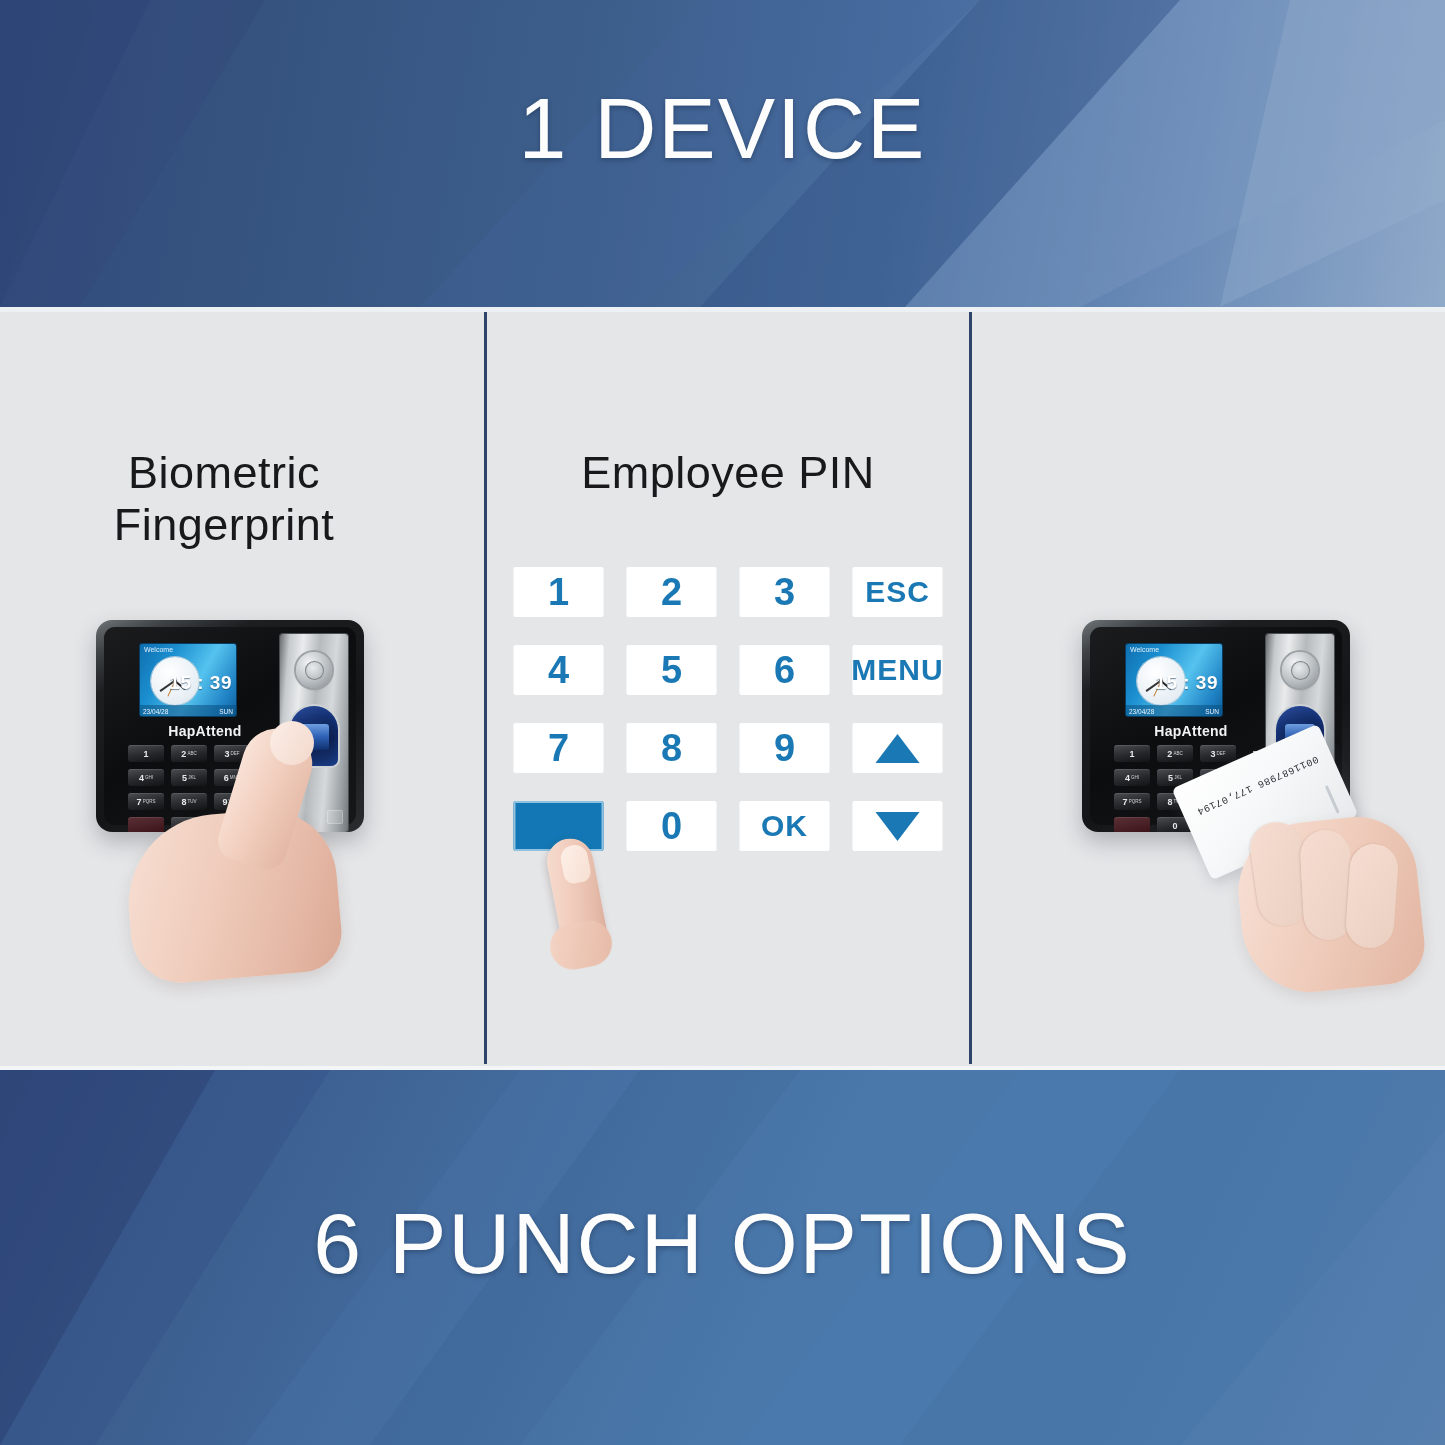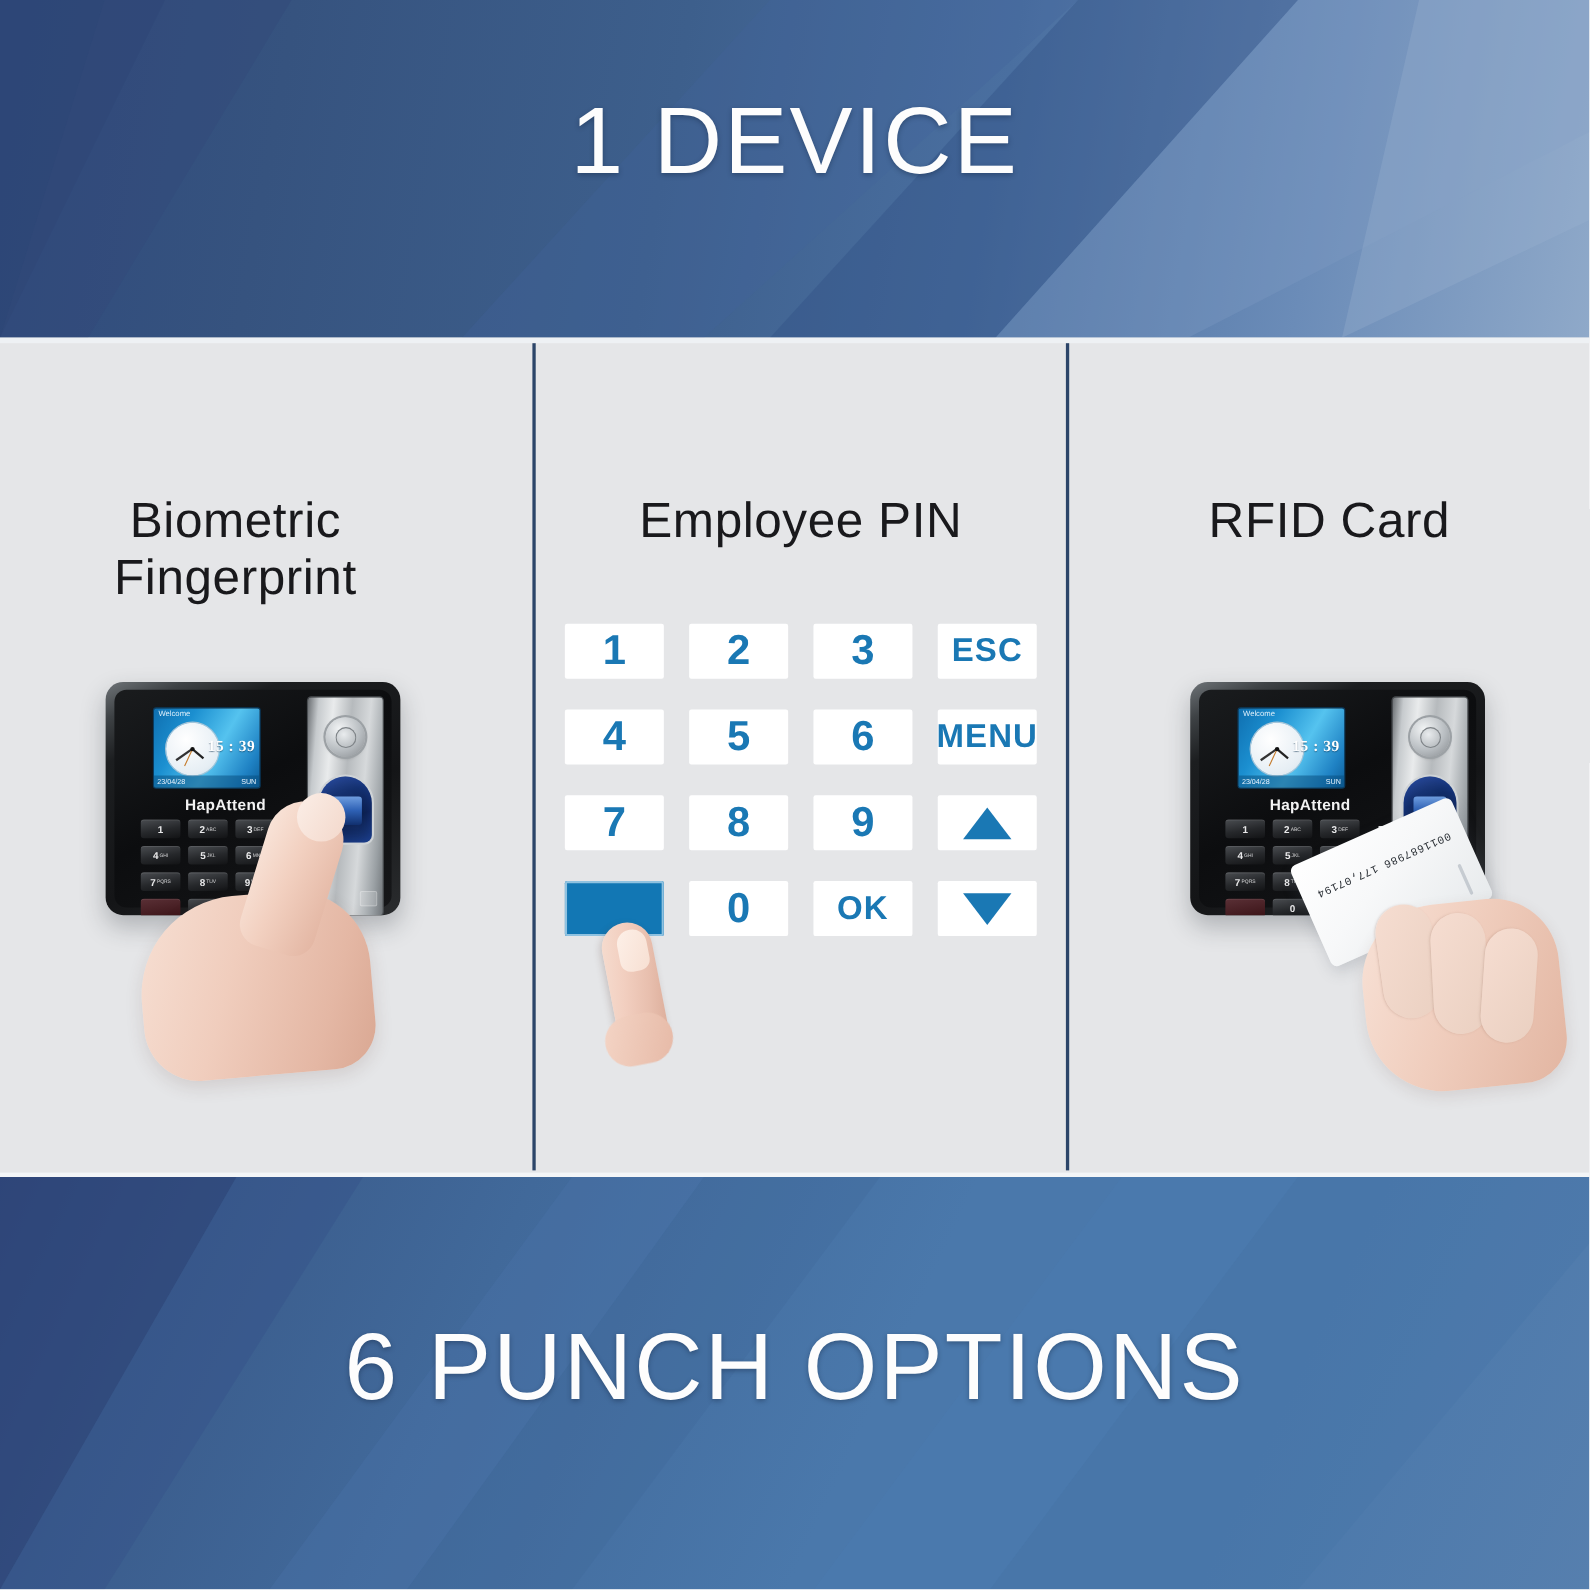--- a/index.html
+++ b/index.html
@@ -17,21 +17,21 @@
   #bottom-title{top:1200px;font-size:86px;line-height:1;}
 
   
   #panel{position:absolute;left:0;top:307px;width:1445px;height:763px;background:#e5e6e8;}
   #panel-top-edge{position:absolute;left:0;top:0;width:100%;height:5px;background:#eef1f4;}
   #panel-bottom-edge{position:absolute;left:0;bottom:0;width:100%;height:4px;background:#f3f5f7;}
   .divider{position:absolute;top:5px;width:3px;height:752px;background:#2c4569;}
   #divider-1{left:484px;}
   #divider-2{left:969px;}
   .column{position:absolute;top:5px;height:752px;}
-  #col-fingerprint{left:6px;width:416px;}
+  #col-fingerprint{left:16px;width:416px;}
   #col-pin{left:487px;width:482px;}
   #col-rfid{left:972px;width:473px;}
   .col-title{position:absolute;top:135px;left:0;width:100%;text-align:center;
      font-family:"Liberation Sans", sans-serif;font-weight:300;font-size:45px;color:#19191c;
      letter-spacing:.5px;}
   .col-stage{position:absolute;top:255px;left:0;width:100%;height:430px;}
 
   
   #keypad{position:absolute;left:50%;top:0;transform:translateX(-50%);
      display:grid;grid-template-columns:repeat(4,90px);grid-template-rows:repeat(4,50px);
@@ -66,22 +66,22 @@
   .lcd .welcome{position:absolute;left:4px;top:2px;font-size:7px;color:#dff0fb;font-family:"Liberation Sans",sans-serif;}
   .lcd .clockface{position:absolute;left:11px;top:13px;width:48px;height:48px;border-radius:50%;
      background:radial-gradient(circle at 38% 32%,#ffffff,#e6eef4 70%,#cfdbe4 100%);box-shadow:0 0 0 1px #a9c4d6;}
   .lcd .hand-h{position:absolute;left:50%;top:50%;width:2px;height:13px;background:#222;
      transform-origin:bottom center;transform:translate(-50%,-100%) rotate(130deg);}
   .lcd .hand-m{position:absolute;left:50%;top:50%;width:1.5px;height:18px;background:#333;
      transform-origin:bottom center;transform:translate(-50%,-100%) rotate(-125deg);}
   .lcd .hand-s{position:absolute;left:50%;top:50%;width:1px;height:17px;background:#c47a2a;
      transform-origin:bottom center;transform:translate(-50%,-100%) rotate(205deg);}
   .lcd .pin{position:absolute;left:50%;top:50%;width:4px;height:4px;margin:-2px 0 0 -2px;border-radius:50%;background:#111;}
-  .lcd .digits{position:absolute;right:4px;top:28px;font-size:14px;font-weight:700;color:#ffffff;
-     font-family:Liberation Serif, serif;letter-spacing:.5px;text-shadow:0 1px 1px rgba(0,40,70,.5);}
+  .lcd .digits{position:absolute;right:4px;top:28px;font-size:19px;font-weight:700;color:#ffffff;
+     font-family:Liberation Sans, sans-serif;letter-spacing:.5px;text-shadow:0 1px 1px rgba(0,40,70,.5);}
   .lcd .botbar{position:absolute;left:0;bottom:0;width:100%;height:11px;background:rgba(10,80,130,.55);}
   .lcd .date{position:absolute;left:3px;bottom:1px;font-size:6.5px;color:#e8f4ff;font-family:"Liberation Sans",sans-serif;}
   .lcd .day{position:absolute;right:3px;bottom:1px;font-size:6.5px;color:#e8f4ff;font-family:"Liberation Sans",sans-serif;}
   .brand{position:absolute;left:36px;top:96px;width:130px;text-align:center;color:#f2f2f2;
      font-family:"Liberation Sans",sans-serif;font-weight:700;font-size:14px;letter-spacing:.3px;}
   .devpad{position:absolute;left:24px;top:118px;width:170px;
      display:grid;grid-template-columns:repeat(4,36px);grid-template-rows:repeat(4,17px);
      column-gap:7px;row-gap:7px;}
   .dk{background:linear-gradient(170deg,#4a4d51,#26282b 55%,#121315);border-radius:3px;
      display:flex;align-items:center;justify-content:center;color:#e9e9ea;font-size:9px;font-weight:700;
@@ -209,21 +209,20 @@
               <span>OK</span>
             </div>
             <div class="key">
               <span class="tri tri-down"></span>
             </div>
           </div>
       </div>
     </div>
 
     <div class="column" id="col-rfid">
-      <div class="col-title">RFID Card</div>
       <div class="col-stage"></div>
     </div>
   </div>
 
   <div class="device" id="fp-device">
     <div class="dev-face">
       <div class="lcd">
         <span class="welcome">Welcome</span>
         <div class="clockface">
           <div class="hand-h"></div>

